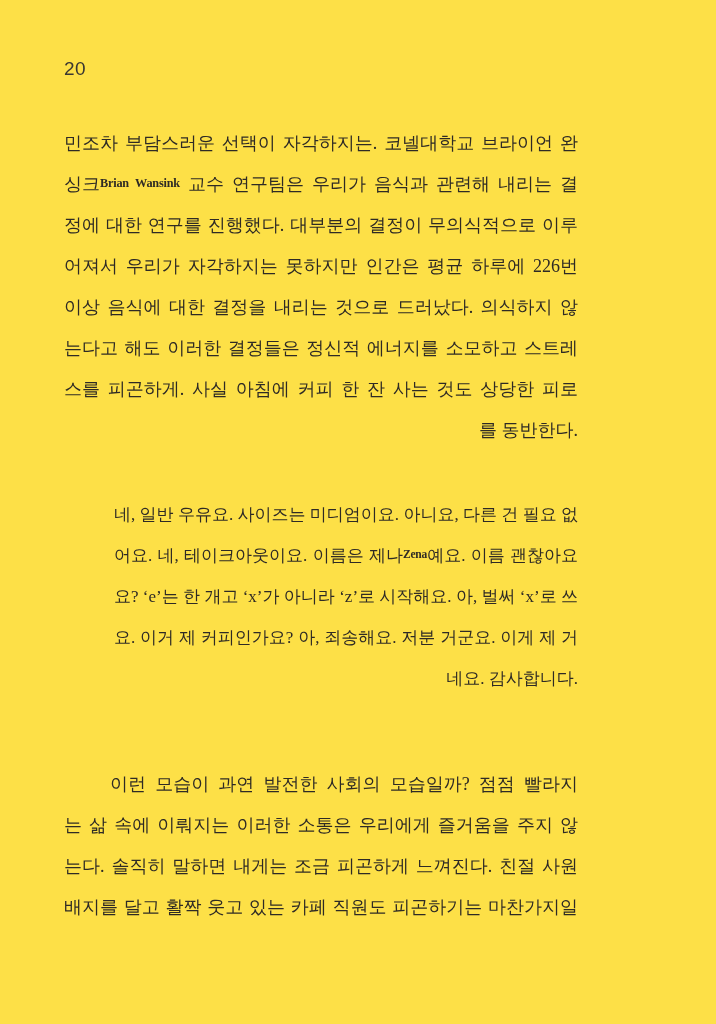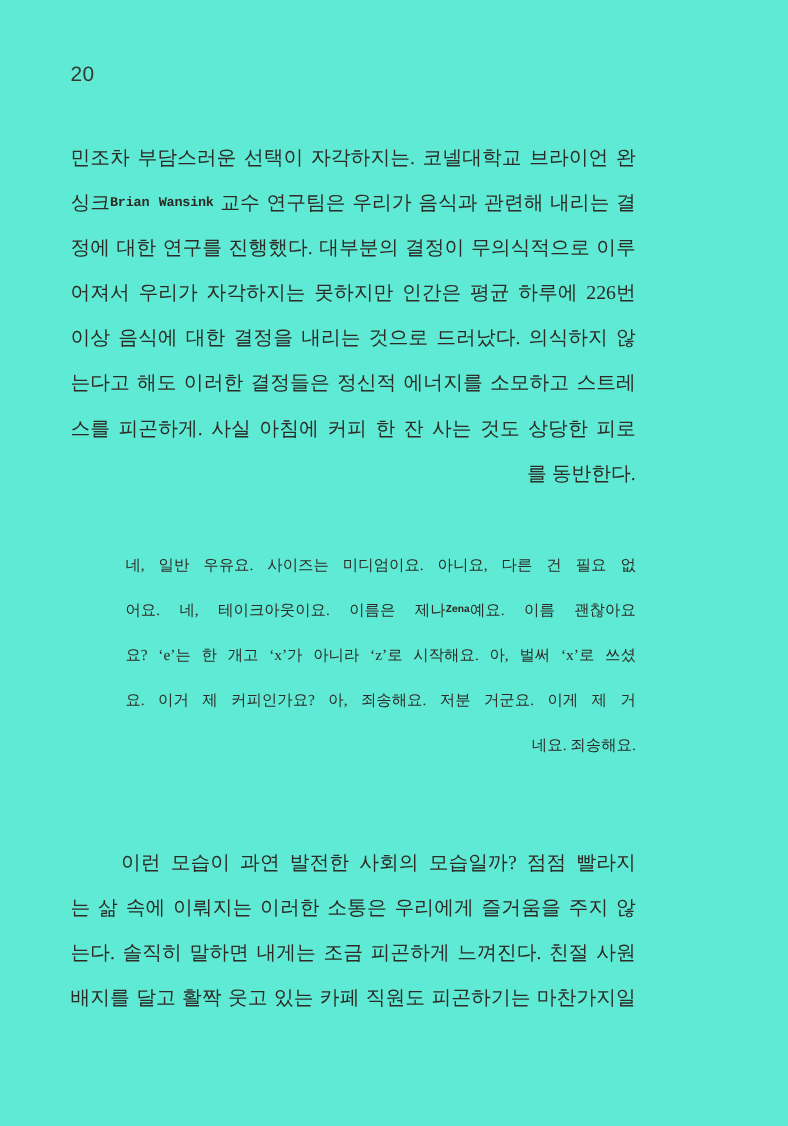--- a/index.html
+++ b/index.html
@@ -9,21 +9,21 @@
   body {
     width: 716px;
     height: 1024px;
     background: #FFFDF0;
     overflow: hidden;
   }
   .page {
     position: relative;
     width: 716px;
     height: 1024px;
-    background: #5eead4;
+    background: #fde047;
     color: #2E2A25;
     font-family: "Liberation Serif", "DejaVu Serif", serif;
   }
   .page-number {
     position: absolute;
     left: 64px;
     top: 58px;
     font-size: 19px;
     letter-spacing: 0.5px;
     font-family: "Liberation Sans", "DejaVu Sans", sans-serif;
@@ -36,42 +36,42 @@
   }
   .para1 {
     left: 64px;
     top: 123px;
     width: 514px;
   }
   .quote {
     left: 114px;
     top: 494px;
     width: 464px;
-    font-size: 14px;
+    font-size: 17px;
   }
   .para2 {
     left: 64px;
     top: 764px;
     width: 514px;
   }
   .line {
     height: 41px;
     overflow: hidden;
     text-align: right;
     white-space: normal;
   }
   .just {
     text-align: justify;
     text-align-last: justify;
   }
   .indent {
     padding-left: 46px;
   }
   .latin-sup {
-    font-family: Liberation Mono, monospace;
+    font-family: Liberation Serif, serif;
     font-weight: bold;
     font-size: 0.68em;
     position: relative;
     top: -3px;
     letter-spacing: -0.2px;
   }
 </style>
 </head>
 <body>
 
@@ -88,21 +88,21 @@
     <div class="line just">는다고 해도 이러한 결정들은 정신적 에너지를 소모하고 스트레</div>
     <div class="line just">스를 피곤하게. 사실 아침에 커피 한 잔 사는 것도 상당한 피로</div>
     <div class="line">를 동반한다.</div>
   </div>
 
   <div class="textblock quote">
     <div class="line just">네, 일반 우유요. 사이즈는 미디엄이요. 아니요, 다른 건 필요 없</div>
     <div class="line just"><span>어요. 네, 테이크아웃이요. 이름은 제나</span><span class="latin-sup">Zena</span><span>예요. 이름 괜찮아요</span></div>
     <div class="line just">요? ‘e’는 한 개고 ‘x’가 아니라 ‘z’로 시작해요. 아, 벌써 ‘x’로 쓰셨</div>
     <div class="line just">요. 이거 제 커피인가요? 아, 죄송해요. 저분 거군요. 이게 제 거</div>
-    <div class="line">네요. 죄송해요.</div>
+    <div class="line">네요. 감사합니다.</div>
   </div>
 
   <div class="textblock para2">
     <div class="line just indent">이런 모습이 과연 발전한 사회의 모습일까? 점점 빨라지</div>
     <div class="line just">는 삶 속에 이뤄지는 이러한 소통은 우리에게 즐거움을 주지 않</div>
     <div class="line just">는다. 솔직히 말하면 내게는 조금 피곤하게 느껴진다. 친절 사원</div>
     <div class="line just">배지를 달고 활짝 웃고 있는 카페 직원도 피곤하기는 마찬가지일</div>
   </div>
 
 </div>

